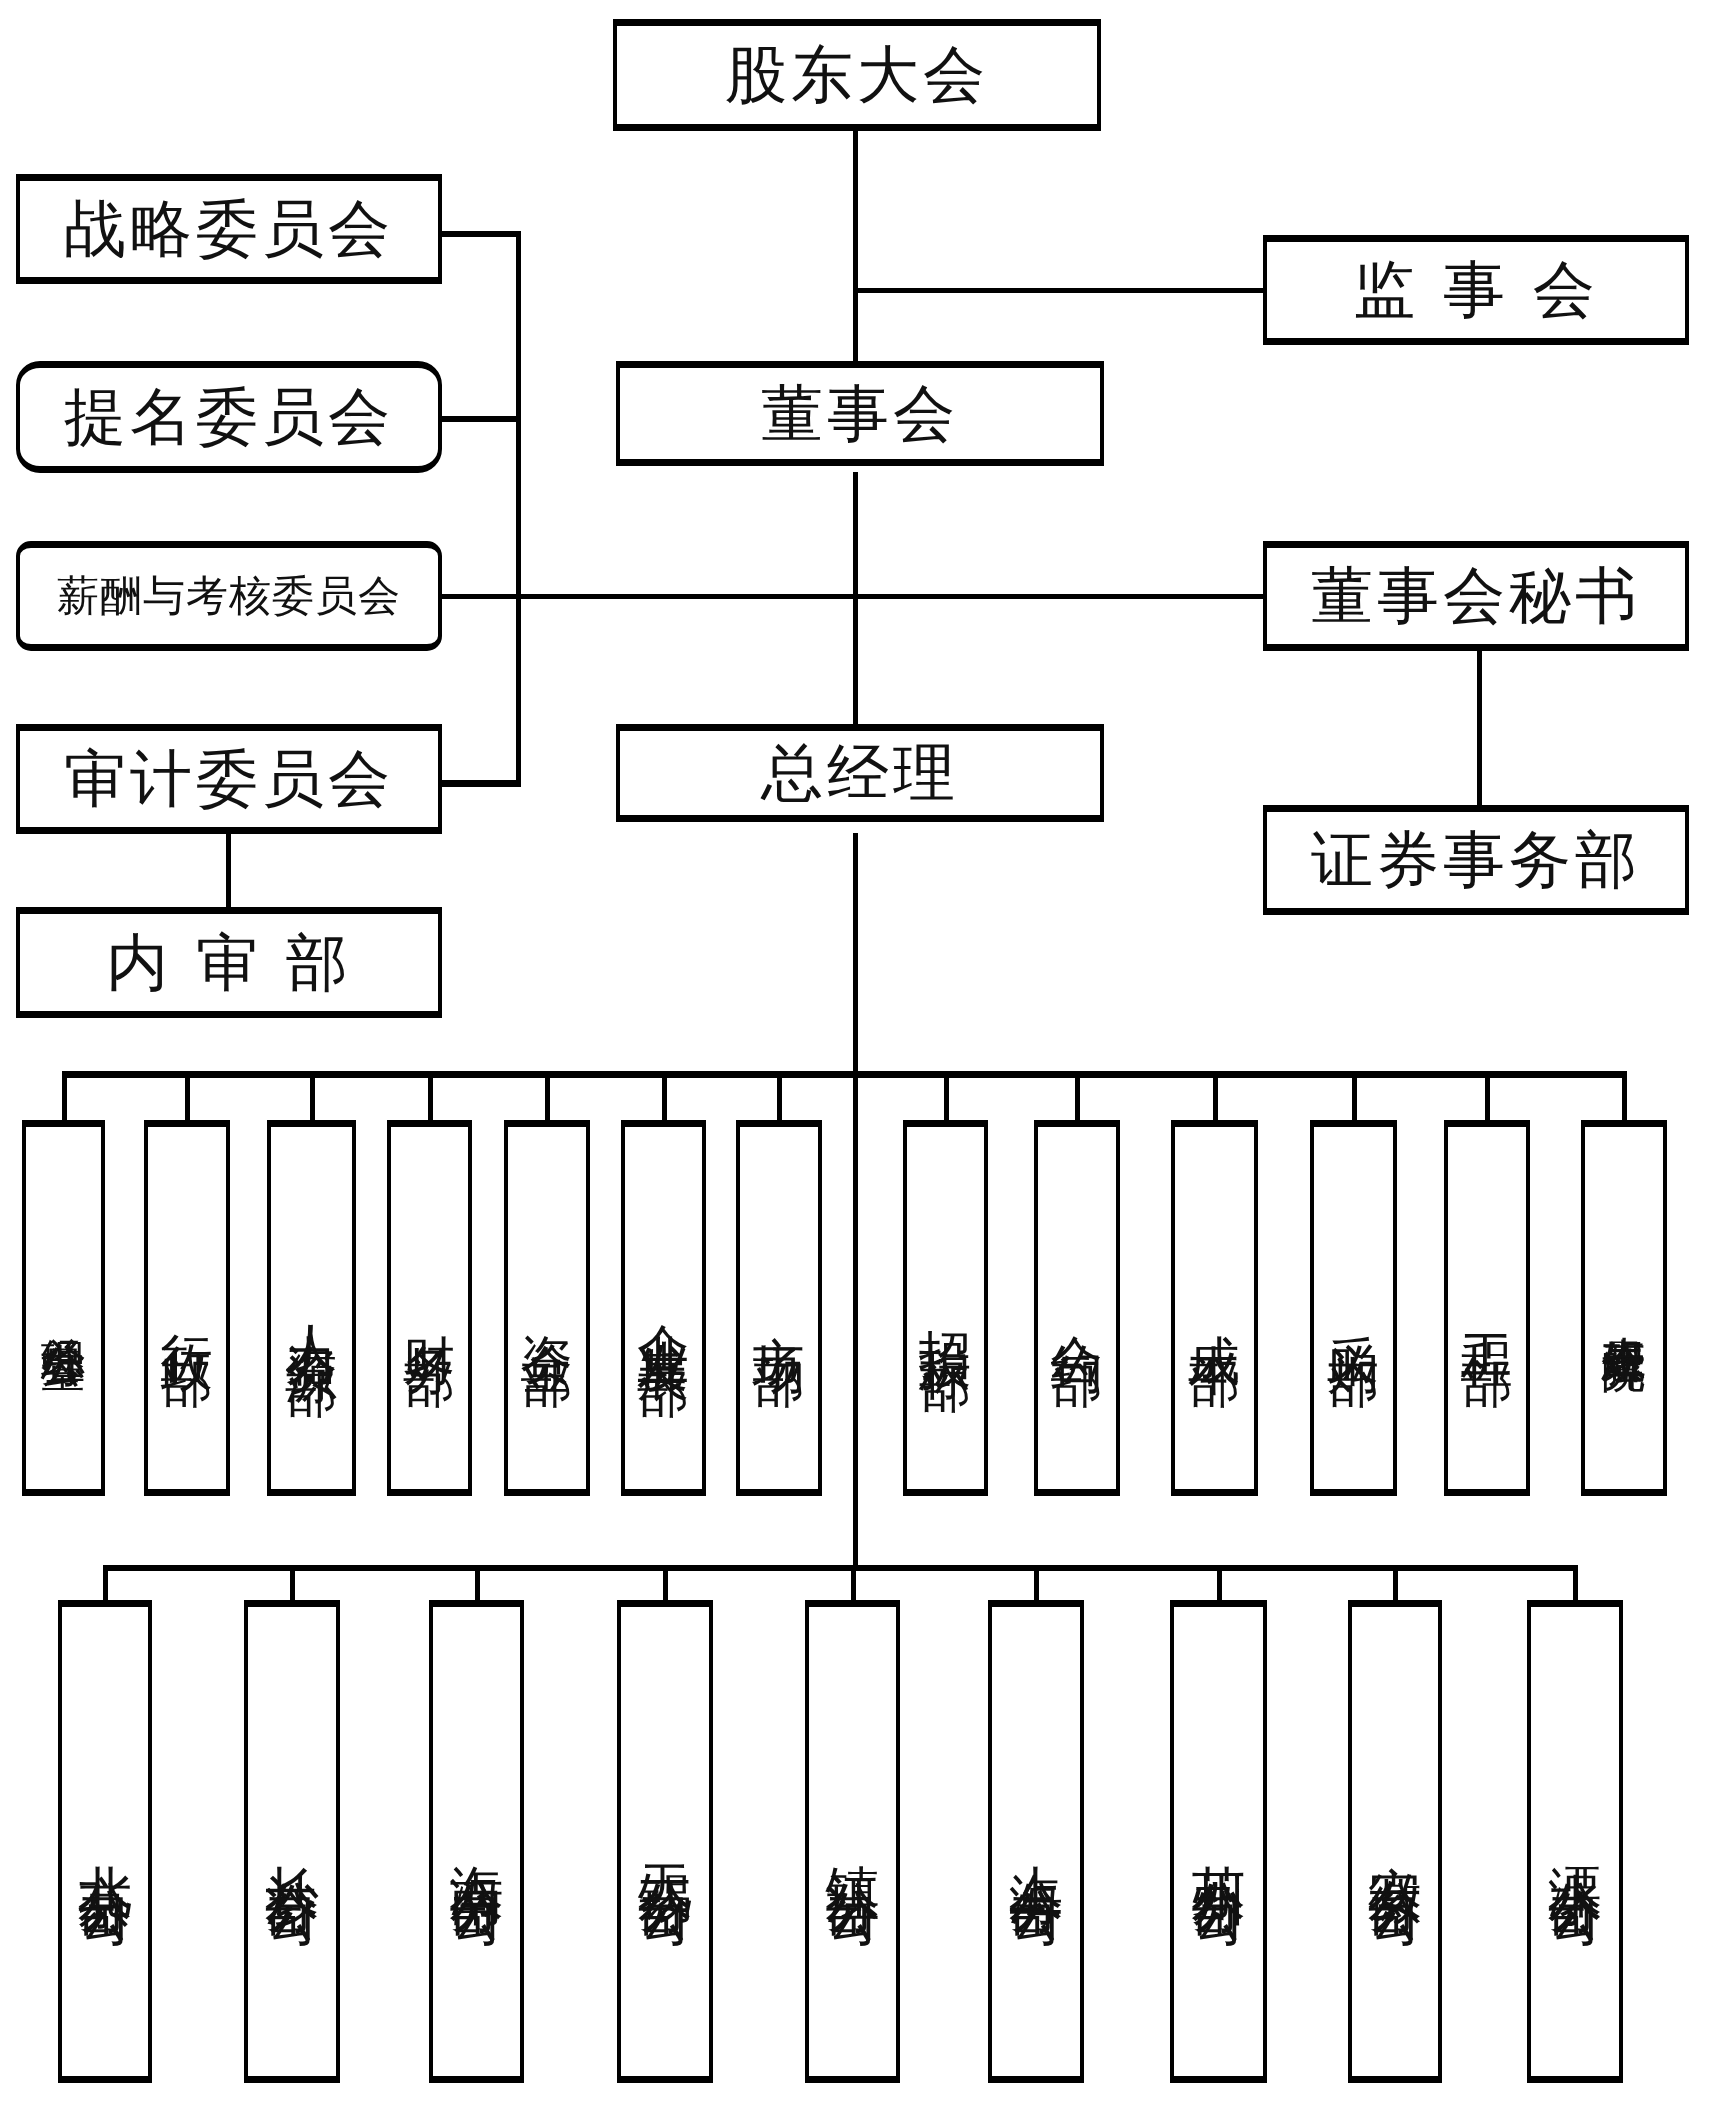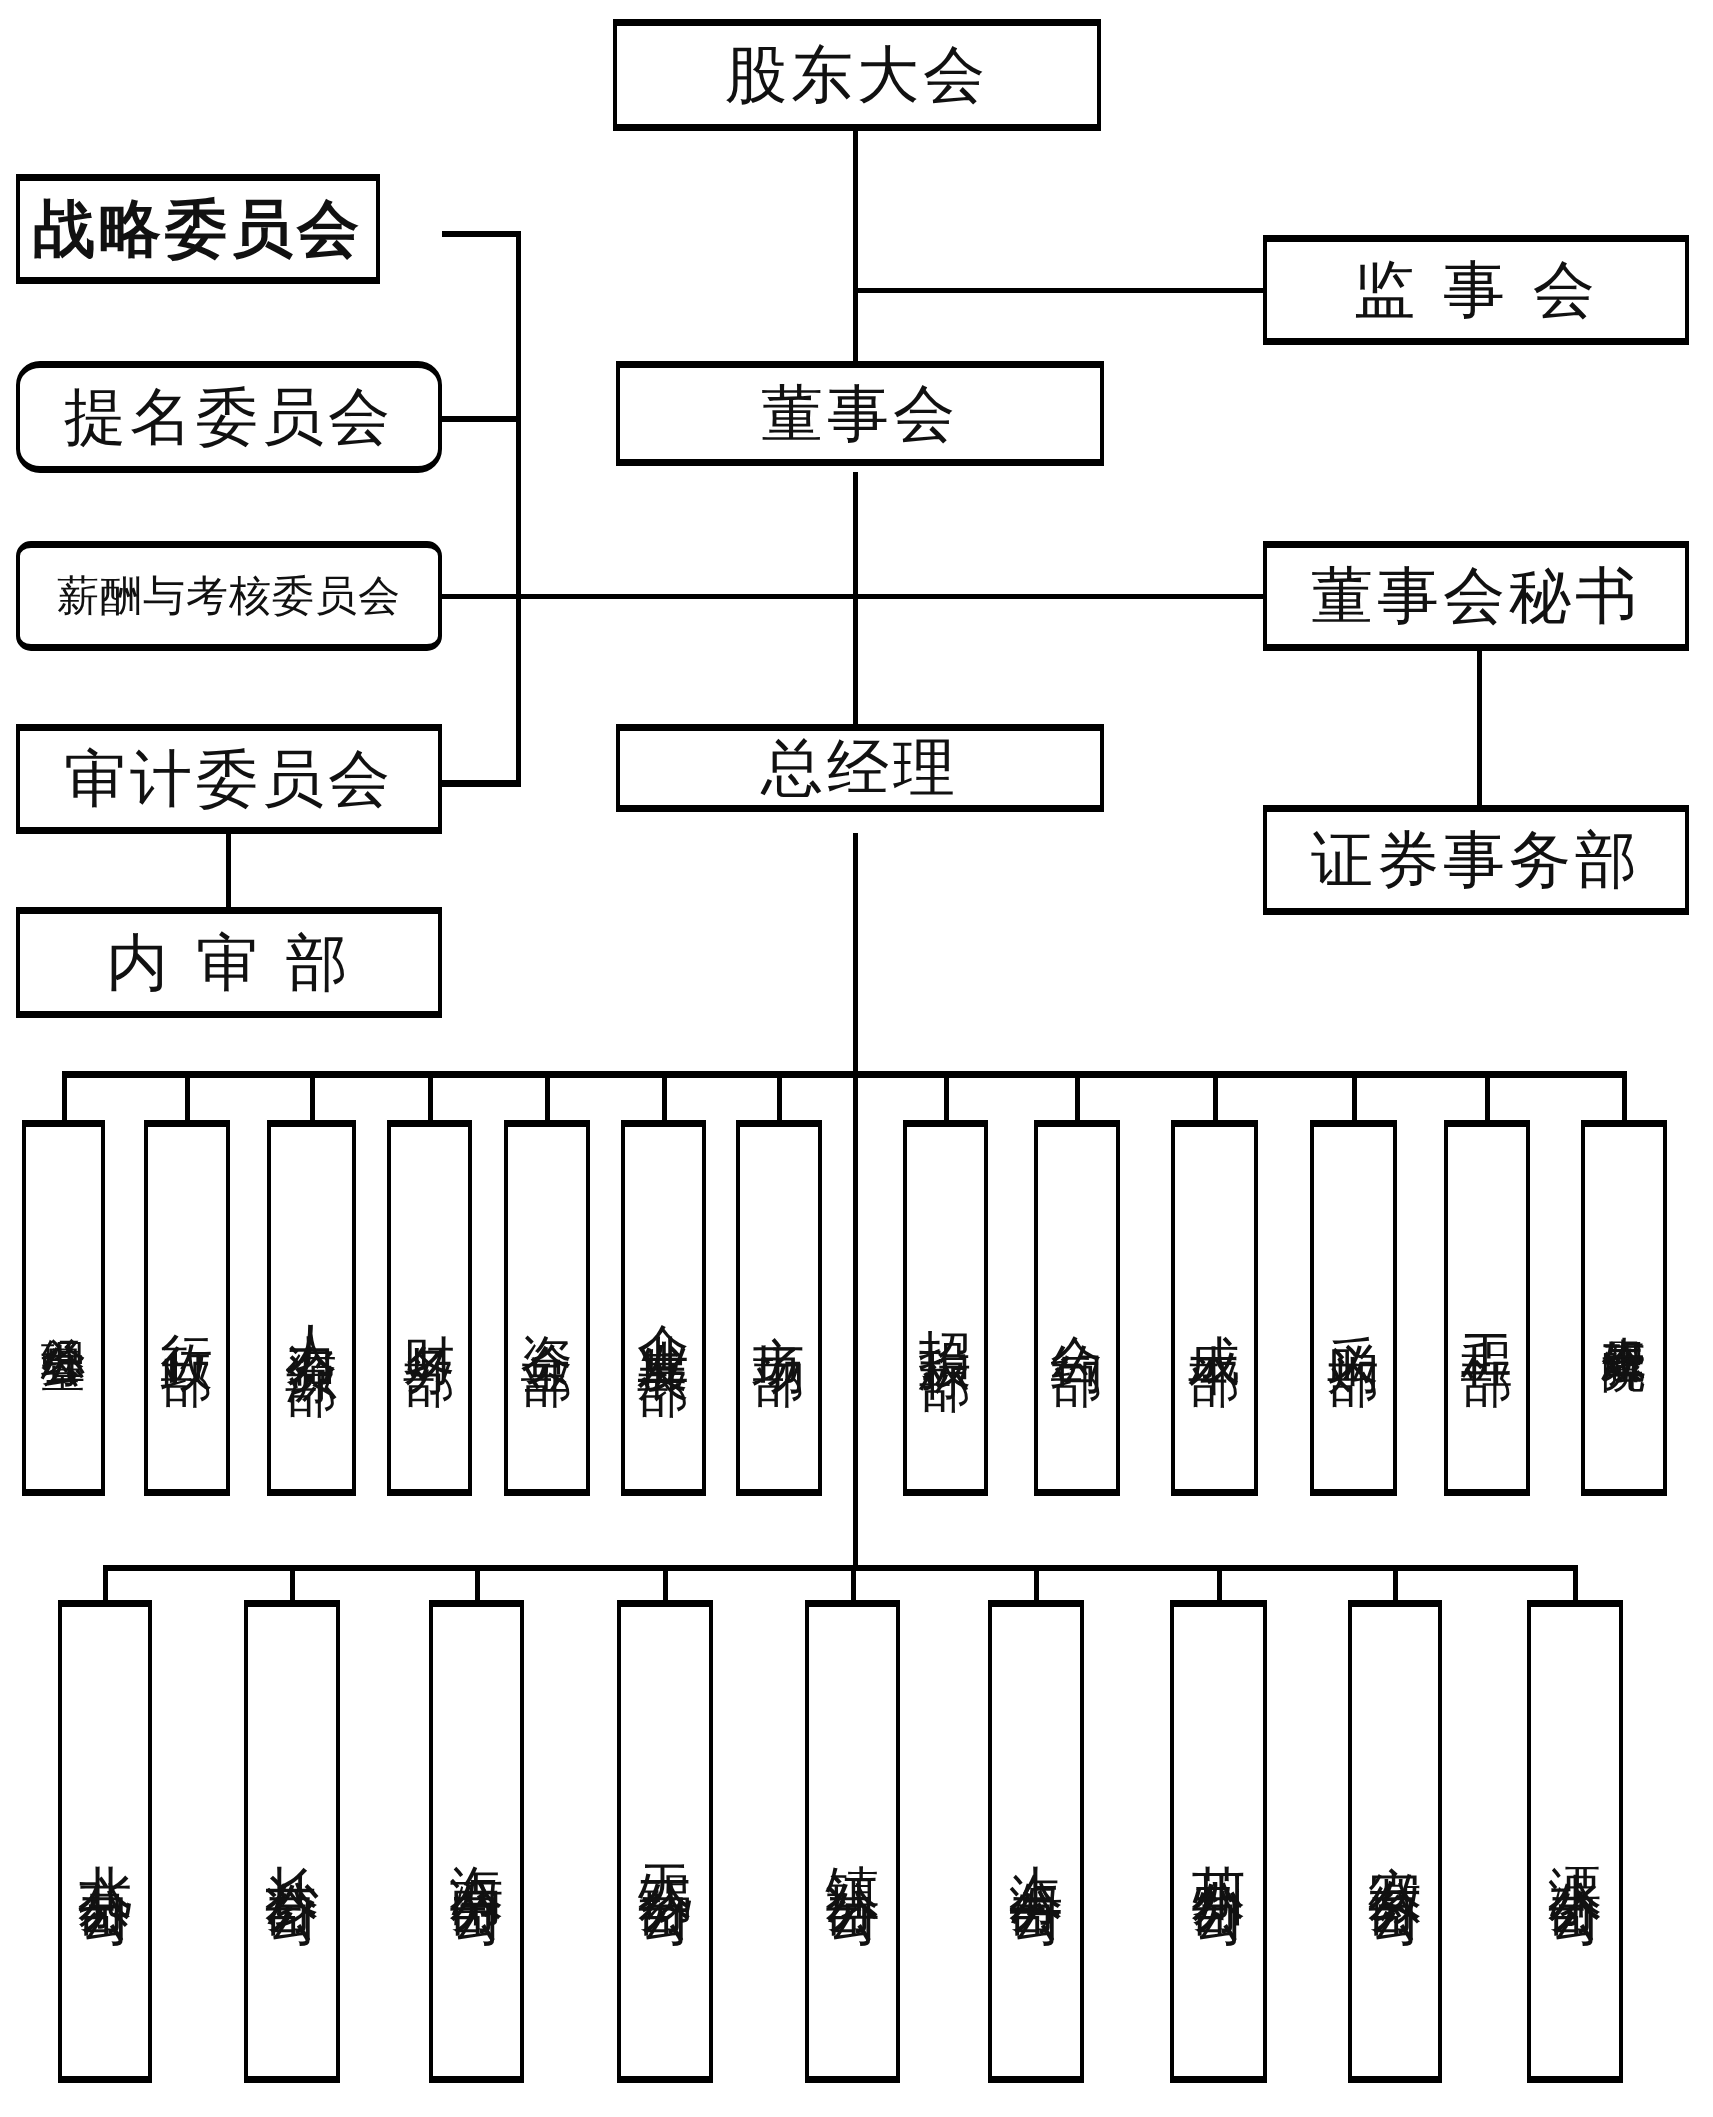--- a/index.html
+++ b/index.html
@@ -64,28 +64,28 @@
 </div>
 <div class="box hbox" style="left:1263px;top:235px;width:426px;height:110px;justify-content:center;">
   <span>监 事 会</span>
 </div>
 <div class="box hbox" style="left:616px;top:361px;width:488px;height:105px;">
   <span>董事会</span>
 </div>
 <div class="box hbox" style="left:1263px;top:541px;width:426px;height:110px;">
   <span>董事会秘书</span>
 </div>
-<div class="box hbox" style="left:616px;top:724px;width:488px;height:88px;">
+<div class="box hbox" style="left:616px;top:724px;width:488px;height:98px;">
   <span>总经理</span>
 </div>
 <div class="box hbox" style="left:1263px;top:805px;width:426px;height:110px;">
   <span>证券事务部</span>
 </div>
 
-<div class="box hbox" style="left:16px;top:174px;width:364px;height:110px;font-weight:bold;">
+<div class="box hbox" style="left:16px;top:174px;width:426px;height:110px;">
   <span>战略委员会</span>
 </div>
 <div class="box hbox" style="left:16px;top:361px;width:426px;height:112px;border-radius:24px;">
   <span>提名委员会</span>
 </div>
 <div class="box hbox small" style="left:16px;top:541px;width:426px;height:110px;border-radius:15px;">
   <span>薪酬与考核委员会</span>
 </div>
 <div class="box hbox" style="left:16px;top:724px;width:426px;height:110px;">
   <span>审计委员会</span>

